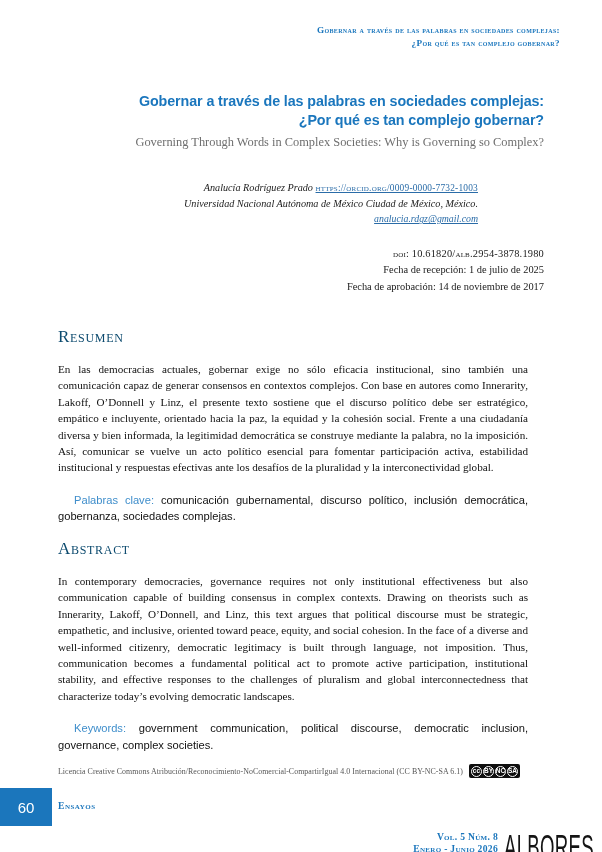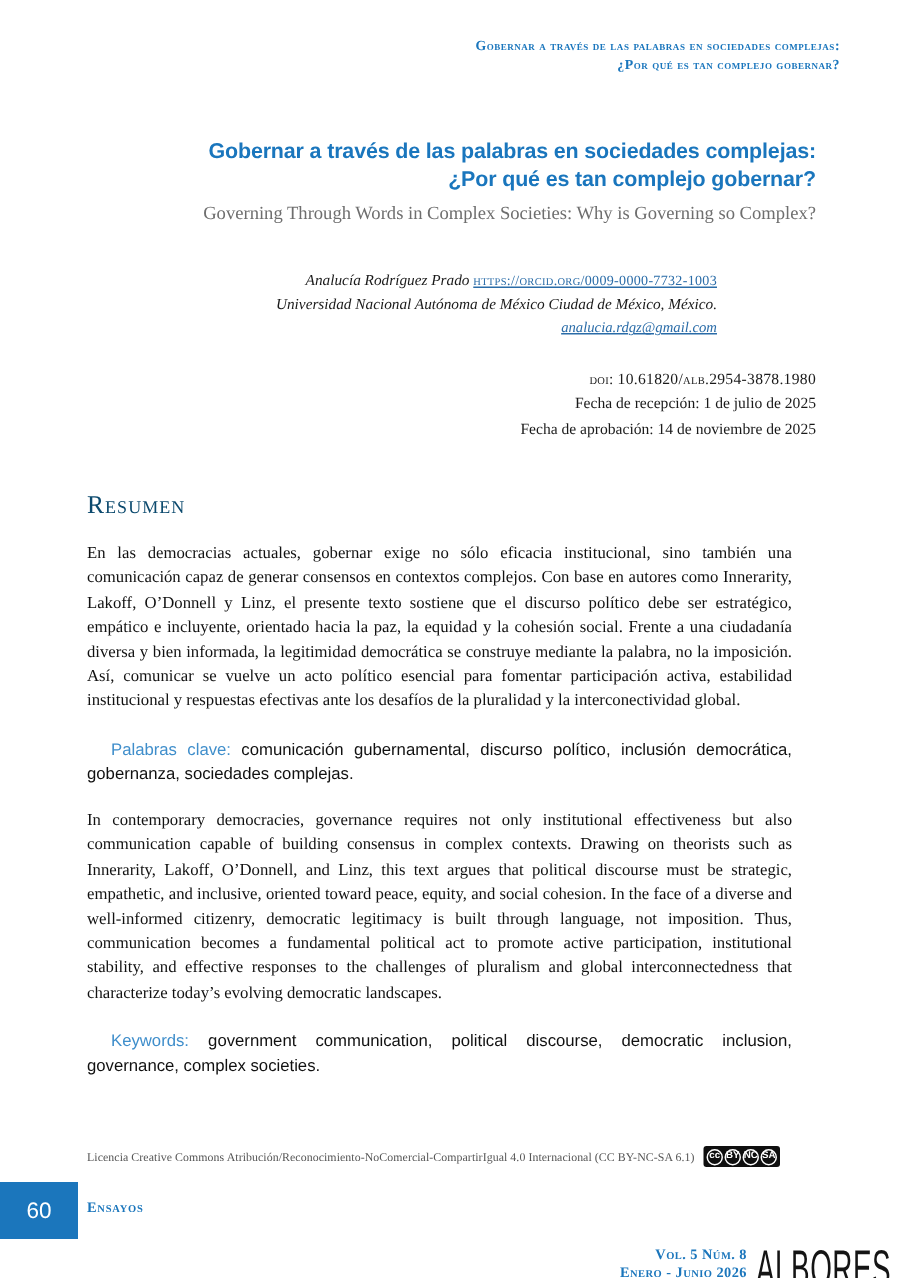--- a/index.html
+++ b/index.html
@@ -296,32 +296,33 @@
     <span class="email-link">analucia.rdgz@gmail.com</span>
   </div>
 </div>
 
 <div class="meta-block">
   <div>
     <span class="sc">doi:</span>
     <span class="sc">10.61820/alb.2954-3878.1980</span>
   </div>
   <div>Fecha de recepción: 1 de julio de 2025</div>
-  <div>Fecha de aprobación: 14 de noviembre de 2025</div>
+  <div>Fecha de aprobación: 14 de noviembre de 2017</div>
 </div>
 
 <div class="section" id="resumen-section">
   <div class="section-heading">Resumen</div>
   <div class="section-body">En las democracias actuales, gobernar exige no sólo eficacia institucional, sino también una comunicación capaz de generar consensos en contextos complejos. Con base en autores como Innerarity, Lakoff, O’Donnell y Linz, el presente texto sostiene que el discurso político debe ser estratégico, empático e incluyente, orientado hacia la paz, la equidad y la cohesión social. Frente a una ciudadanía diversa y bien informada, la legitimidad democrática se construye mediante la palabra, no la imposición. Así, comunicar se vuelve un acto político esencial para fomentar participación activa, estabilidad institucional y respuestas efectivas ante los desafíos de la pluralidad y la interconectividad global.</div>
   <div class="keywords-para">
     <span class="kw-label">Palabras clave:</span><span> comunicación gubernamental, discurso político, inclusión democrática, gobernanza, sociedades complejas.</span>
   </div>
 </div>
 
 <div class="section" id="abstract-section">
+  <div class="section-heading">Abstract</div>
   <div class="section-body">In contemporary democracies, governance requires not only institutional effectiveness but also communication capable of building consensus in complex contexts. Drawing on theorists such as Innerarity, Lakoff, O’Donnell, and Linz, this text argues that political discourse must be strategic, empathetic, and inclusive, oriented toward peace, equity, and social cohesion. In the face of a diverse and well-informed citizenry, democratic legitimacy is built through language, not imposition. Thus, communication becomes a fundamental political act to promote active participation, institutional stability, and effective responses to the challenges of pluralism and global interconnectedness that characterize today’s evolving democratic landscapes.</div>
   <div class="keywords-para">
     <span class="kw-label">Keywords:</span><span> government communication, political discourse, democratic inclusion, governance, complex societies.</span>
   </div>
 </div>
 
 <div class="license-row">
   <span class="license-text">Licencia Creative Commons Atribución/Reconocimiento-NoComercial-CompartirIgual 4.0 Internacional (CC BY-NC-SA 6.1)</span>
   <span class="cc-badge">
     <span class="cc-circle">cc</span>

